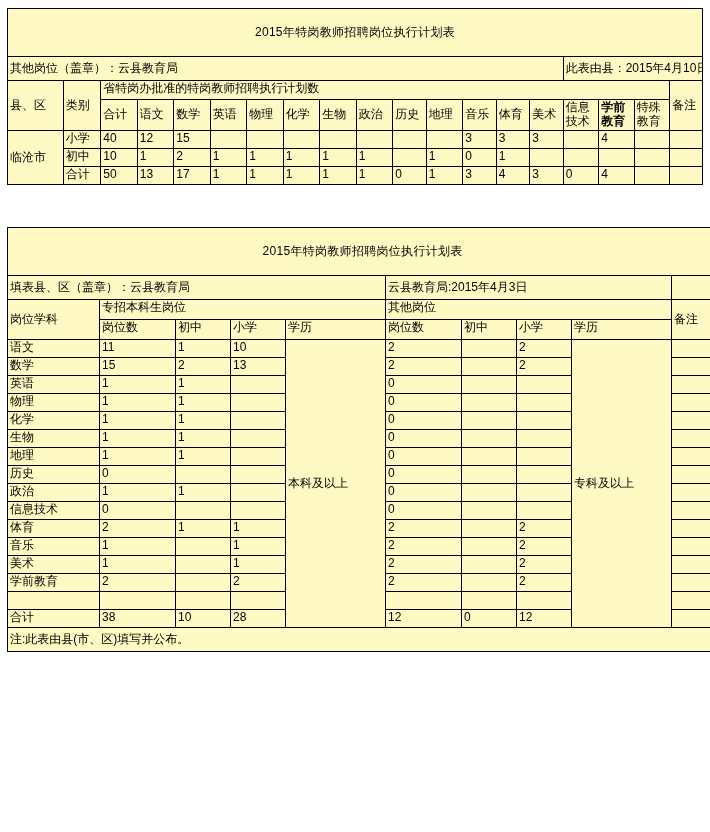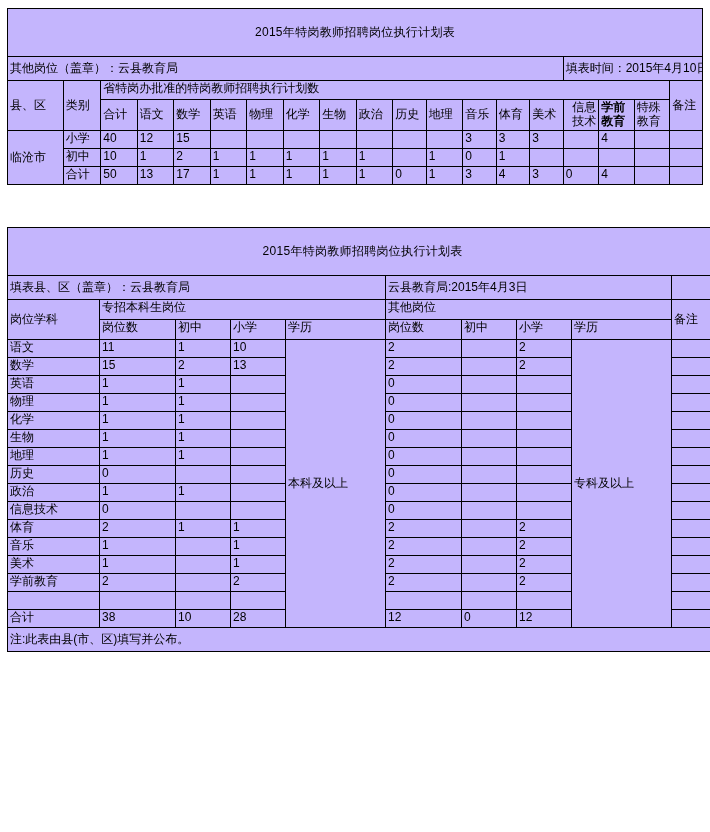--- a/index.html
+++ b/index.html
@@ -20,21 +20,21 @@
     box-sizing: border-box;
     padding: 0;
   }
 
   
   table.grid {
     border-collapse: collapse;
     table-layout: fixed;
     width: 696px;
     margin: 0 7px;
-    background: #c4b5fd;
+    background: #fef9c3;
   }
   table.grid td, table.grid th {
     border: 1px solid #000000;
     padding: 1px 2px;
     font-weight: normal;
     font-size: 12px;
     line-height: 1.15;
     vertical-align: top;
     text-align: left;
     white-space: nowrap;
@@ -109,21 +109,21 @@
         <col style="width:35px">
       <col style="width:35px">
         <col style="width:32px">
     </colgroup>
     <tbody>
       <tr>
         <td class="title-cell" colspan="19">2015年特岗教师招聘岗位执行计划表</td>
       </tr>
       <tr>
         <td class="meta-cell" colspan="15">其他岗位（盖章）：云县教育局</td>
-        <td class="meta-cell" colspan="4">填表时间：2015年4月10日</td>
+        <td class="meta-cell" colspan="4">此表由县：2015年4月10日</td>
       </tr>
       <tr>
         <td class="hdr center" rowspan="2">县、区</td>
         <td class="hdr center" rowspan="2">类别</td>
         <td colspan="16" style="height:19px">省特岗办批准的特岗教师招聘执行计划数</td>
         <td class="hdr center" rowspan="2">备注</td>
       </tr>
       <tr id="t1-subject-header-row">
 
       <td class="hdr hdr-wrap" style="height: 31px;">合计</td>
@@ -132,21 +132,21 @@
           <td class="hdr hdr-wrap" style="height: 31px;">英语</td>
           <td class="hdr hdr-wrap" style="height: 31px;">物理</td>
           <td class="hdr hdr-wrap" style="height: 31px;">化学</td>
           <td class="hdr hdr-wrap" style="height: 31px;">生物</td>
           <td class="hdr hdr-wrap" style="height: 31px;">政治</td>
           <td class="hdr hdr-wrap" style="height: 31px;">历史</td>
           <td class="hdr hdr-wrap" style="height: 31px;">地理</td>
           <td class="hdr hdr-wrap" style="height: 31px;">音乐</td>
           <td class="hdr hdr-wrap" style="height: 31px;">体育</td>
           <td class="hdr hdr-wrap" style="height: 31px;">美术</td>
-          <td class="hdr hdr-wrap" style="height: 31px; text-align: right;">信息<br>技术</td>
+          <td class="hdr hdr-wrap" style="height: 31px;">信息<br>技术</td>
           <td class="hdr hdr-wrap" style="height: 31px; font-weight: bold;">学前<br>教育</td>
           <td class="hdr hdr-wrap" style="height: 31px;">特殊<br>教育</td>
         </tr>
 
     <tr class="tall-row">
           <td class="vmid center" rowspan="3">临沧市</td>
           <td>小学</td>
           <td>40</td>
           <td>12</td>
           <td>15</td>

